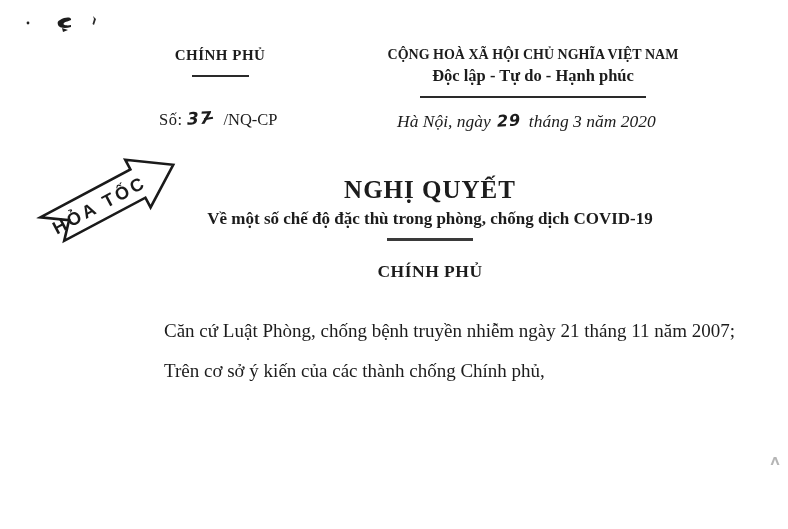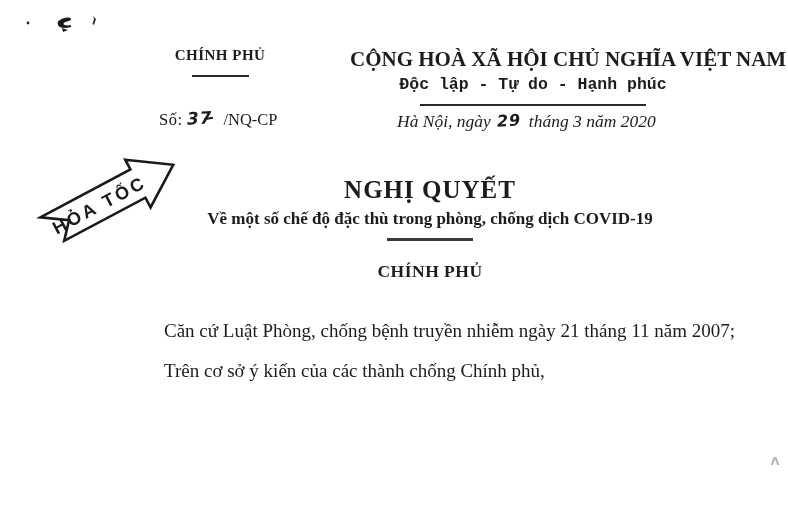--- a/index.html
+++ b/index.html
@@ -21,22 +21,22 @@
   .issuer {
     font-weight: bold; font-size: 15px; letter-spacing: 0.5px; white-space: nowrap;
   }
   .issuer-rule {
     width: 57px; height: 2px; background: #2a2a2a; margin: 11px auto 0 auto;
   }
   .motto-block {
     position: absolute; left: 350px; top: 47px; width: 366px;
     text-align: center;
   }
-  .motto-line1 { font-weight: bold; font-size: 21px; white-space: nowrap; }
-  .motto-line2 { font-weight: bold; font-size: 16.5px; margin-top: 3px; white-space: nowrap; font-family: Liberation Mono, monospace; }
+  .motto-line1 { font-weight: bold; font-size: 14px; white-space: nowrap; }
+  .motto-line2 { font-weight: bold; font-size: 16.5px; margin-top: 3px; white-space: nowrap; }
   .motto-rule { width: 226px; height: 2px; background: #2a2a2a; margin: 10px auto 0 auto; }
   .doc-number {
     position: absolute; left: 159px; top: 109px;
     font-size: 16.5px; white-space: nowrap;
   }
   .handwrite {
     font-family: "DejaVu Sans", sans-serif;
     font-style: italic; font-weight: 600; font-size: 17px;
     display: inline-block; transform: rotate(-3deg) translateY(-1px);
     position: relative; letter-spacing: 1px;

